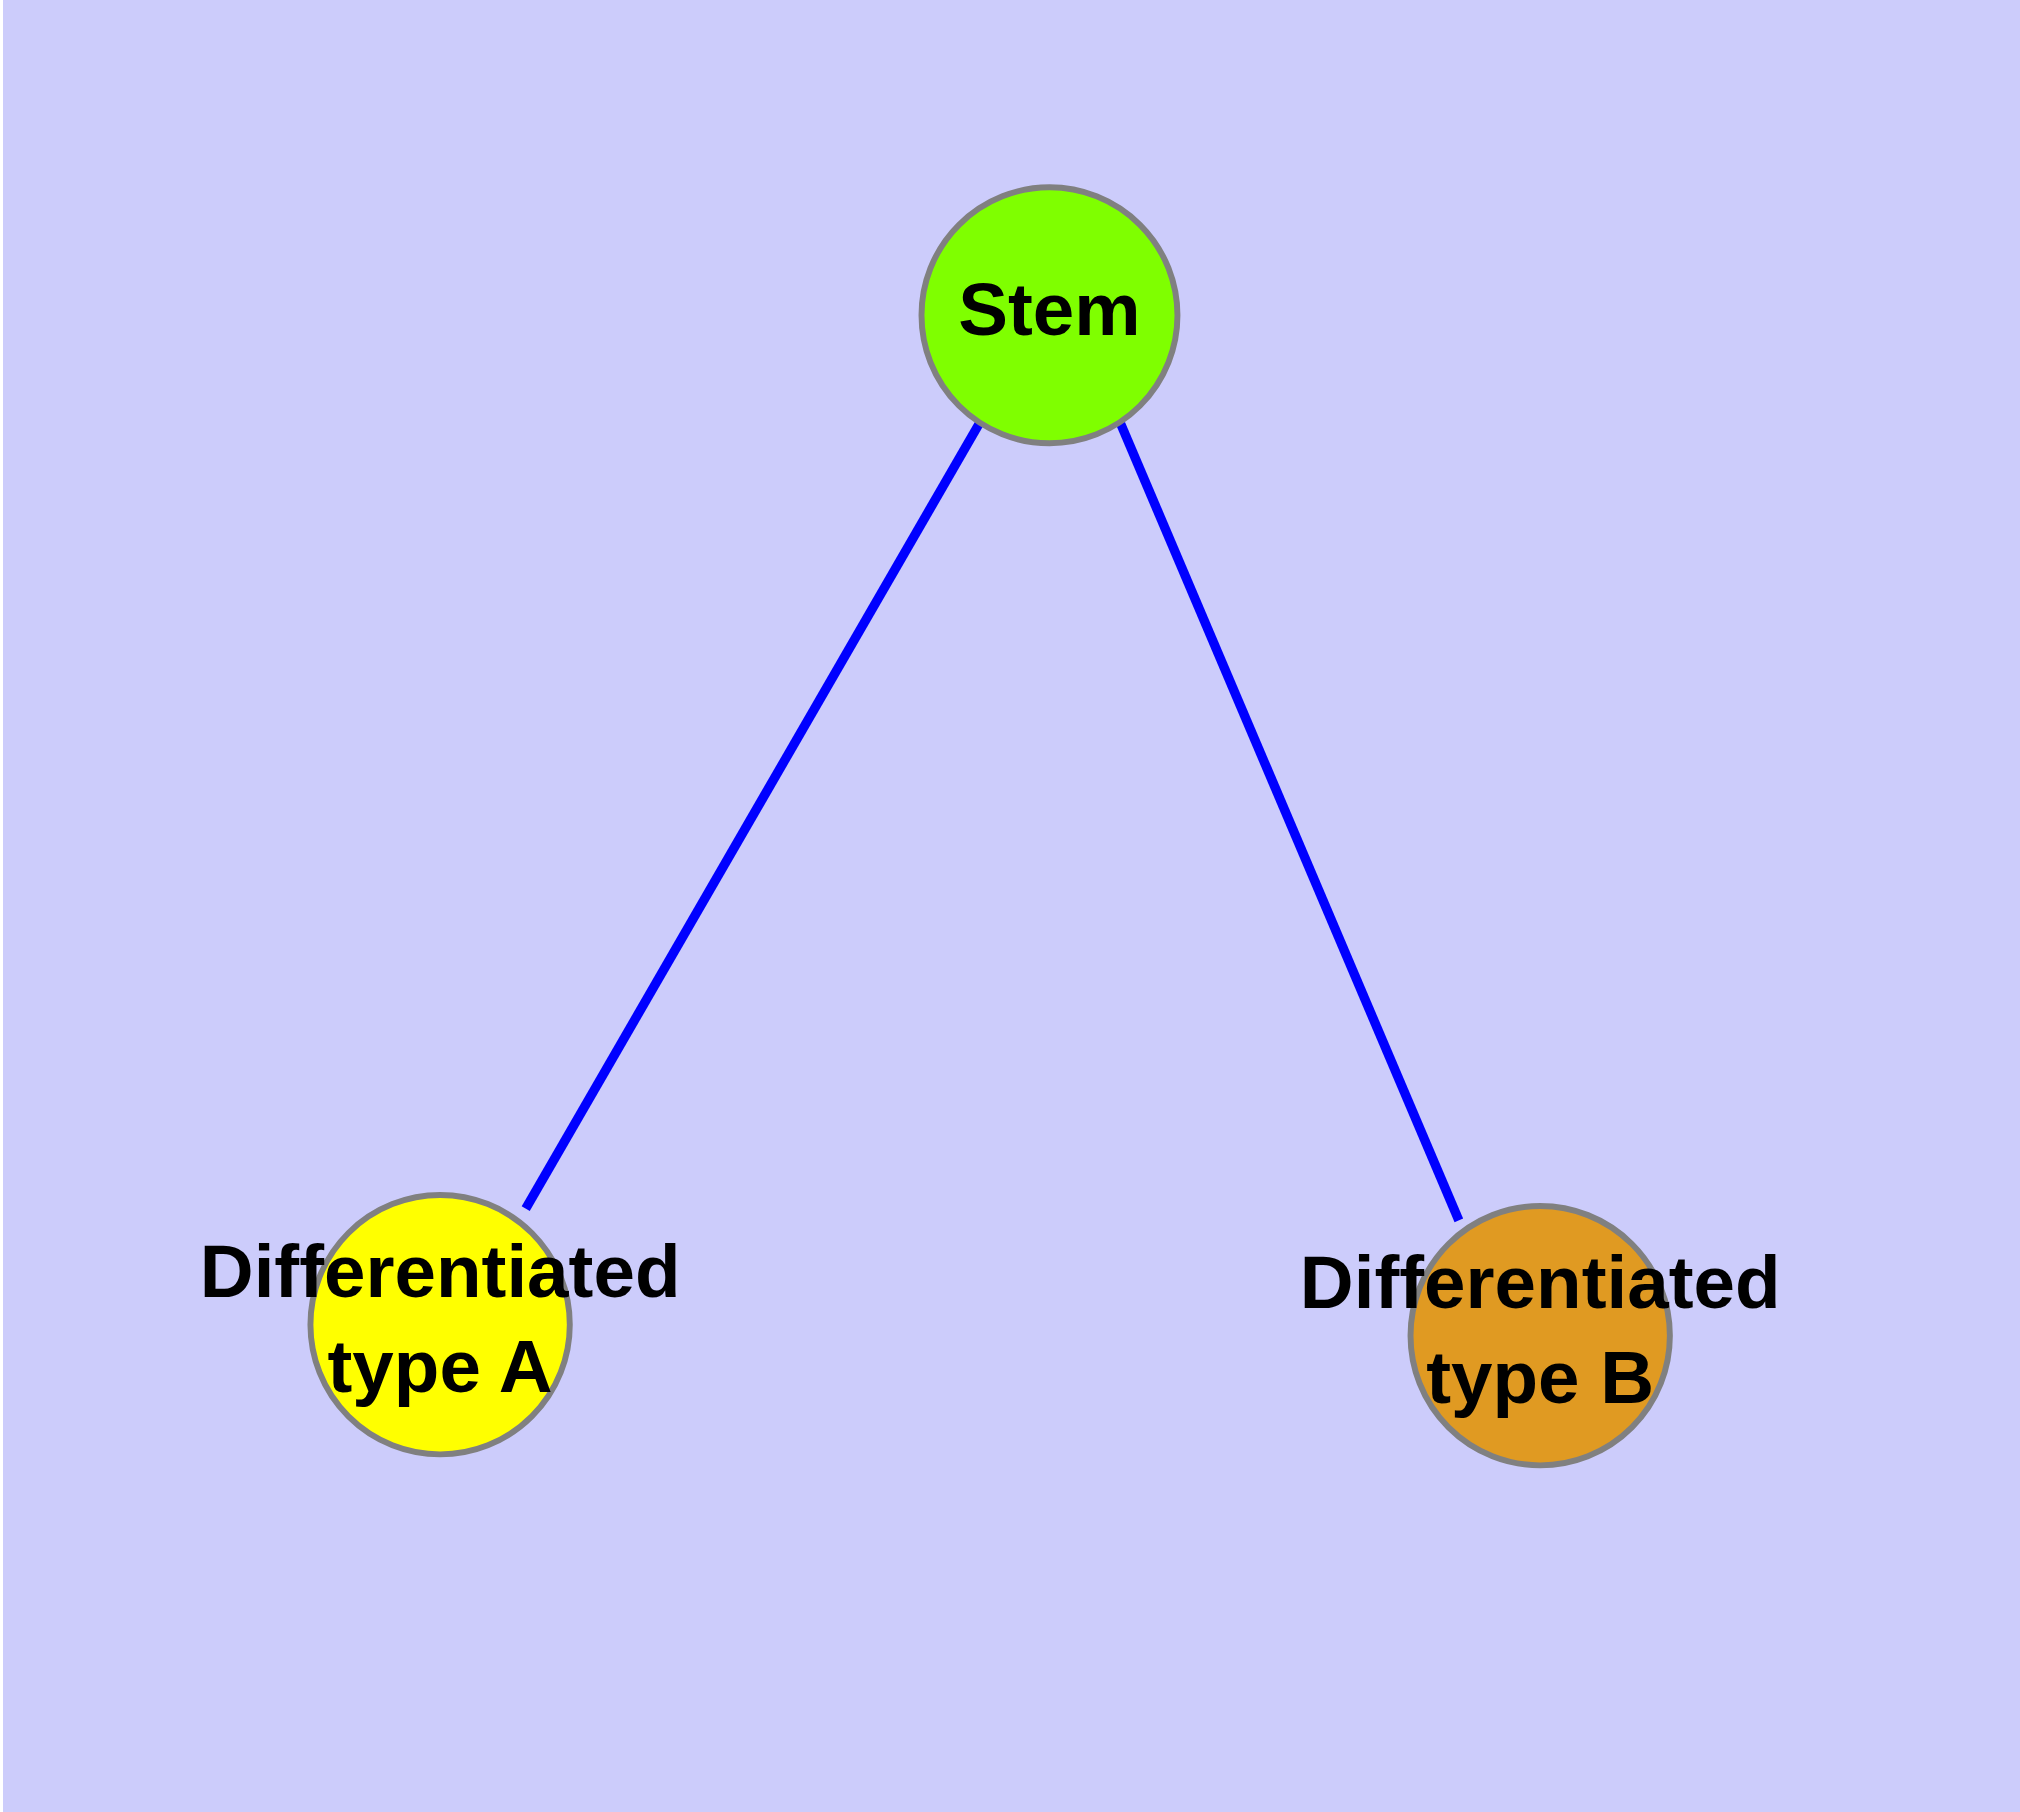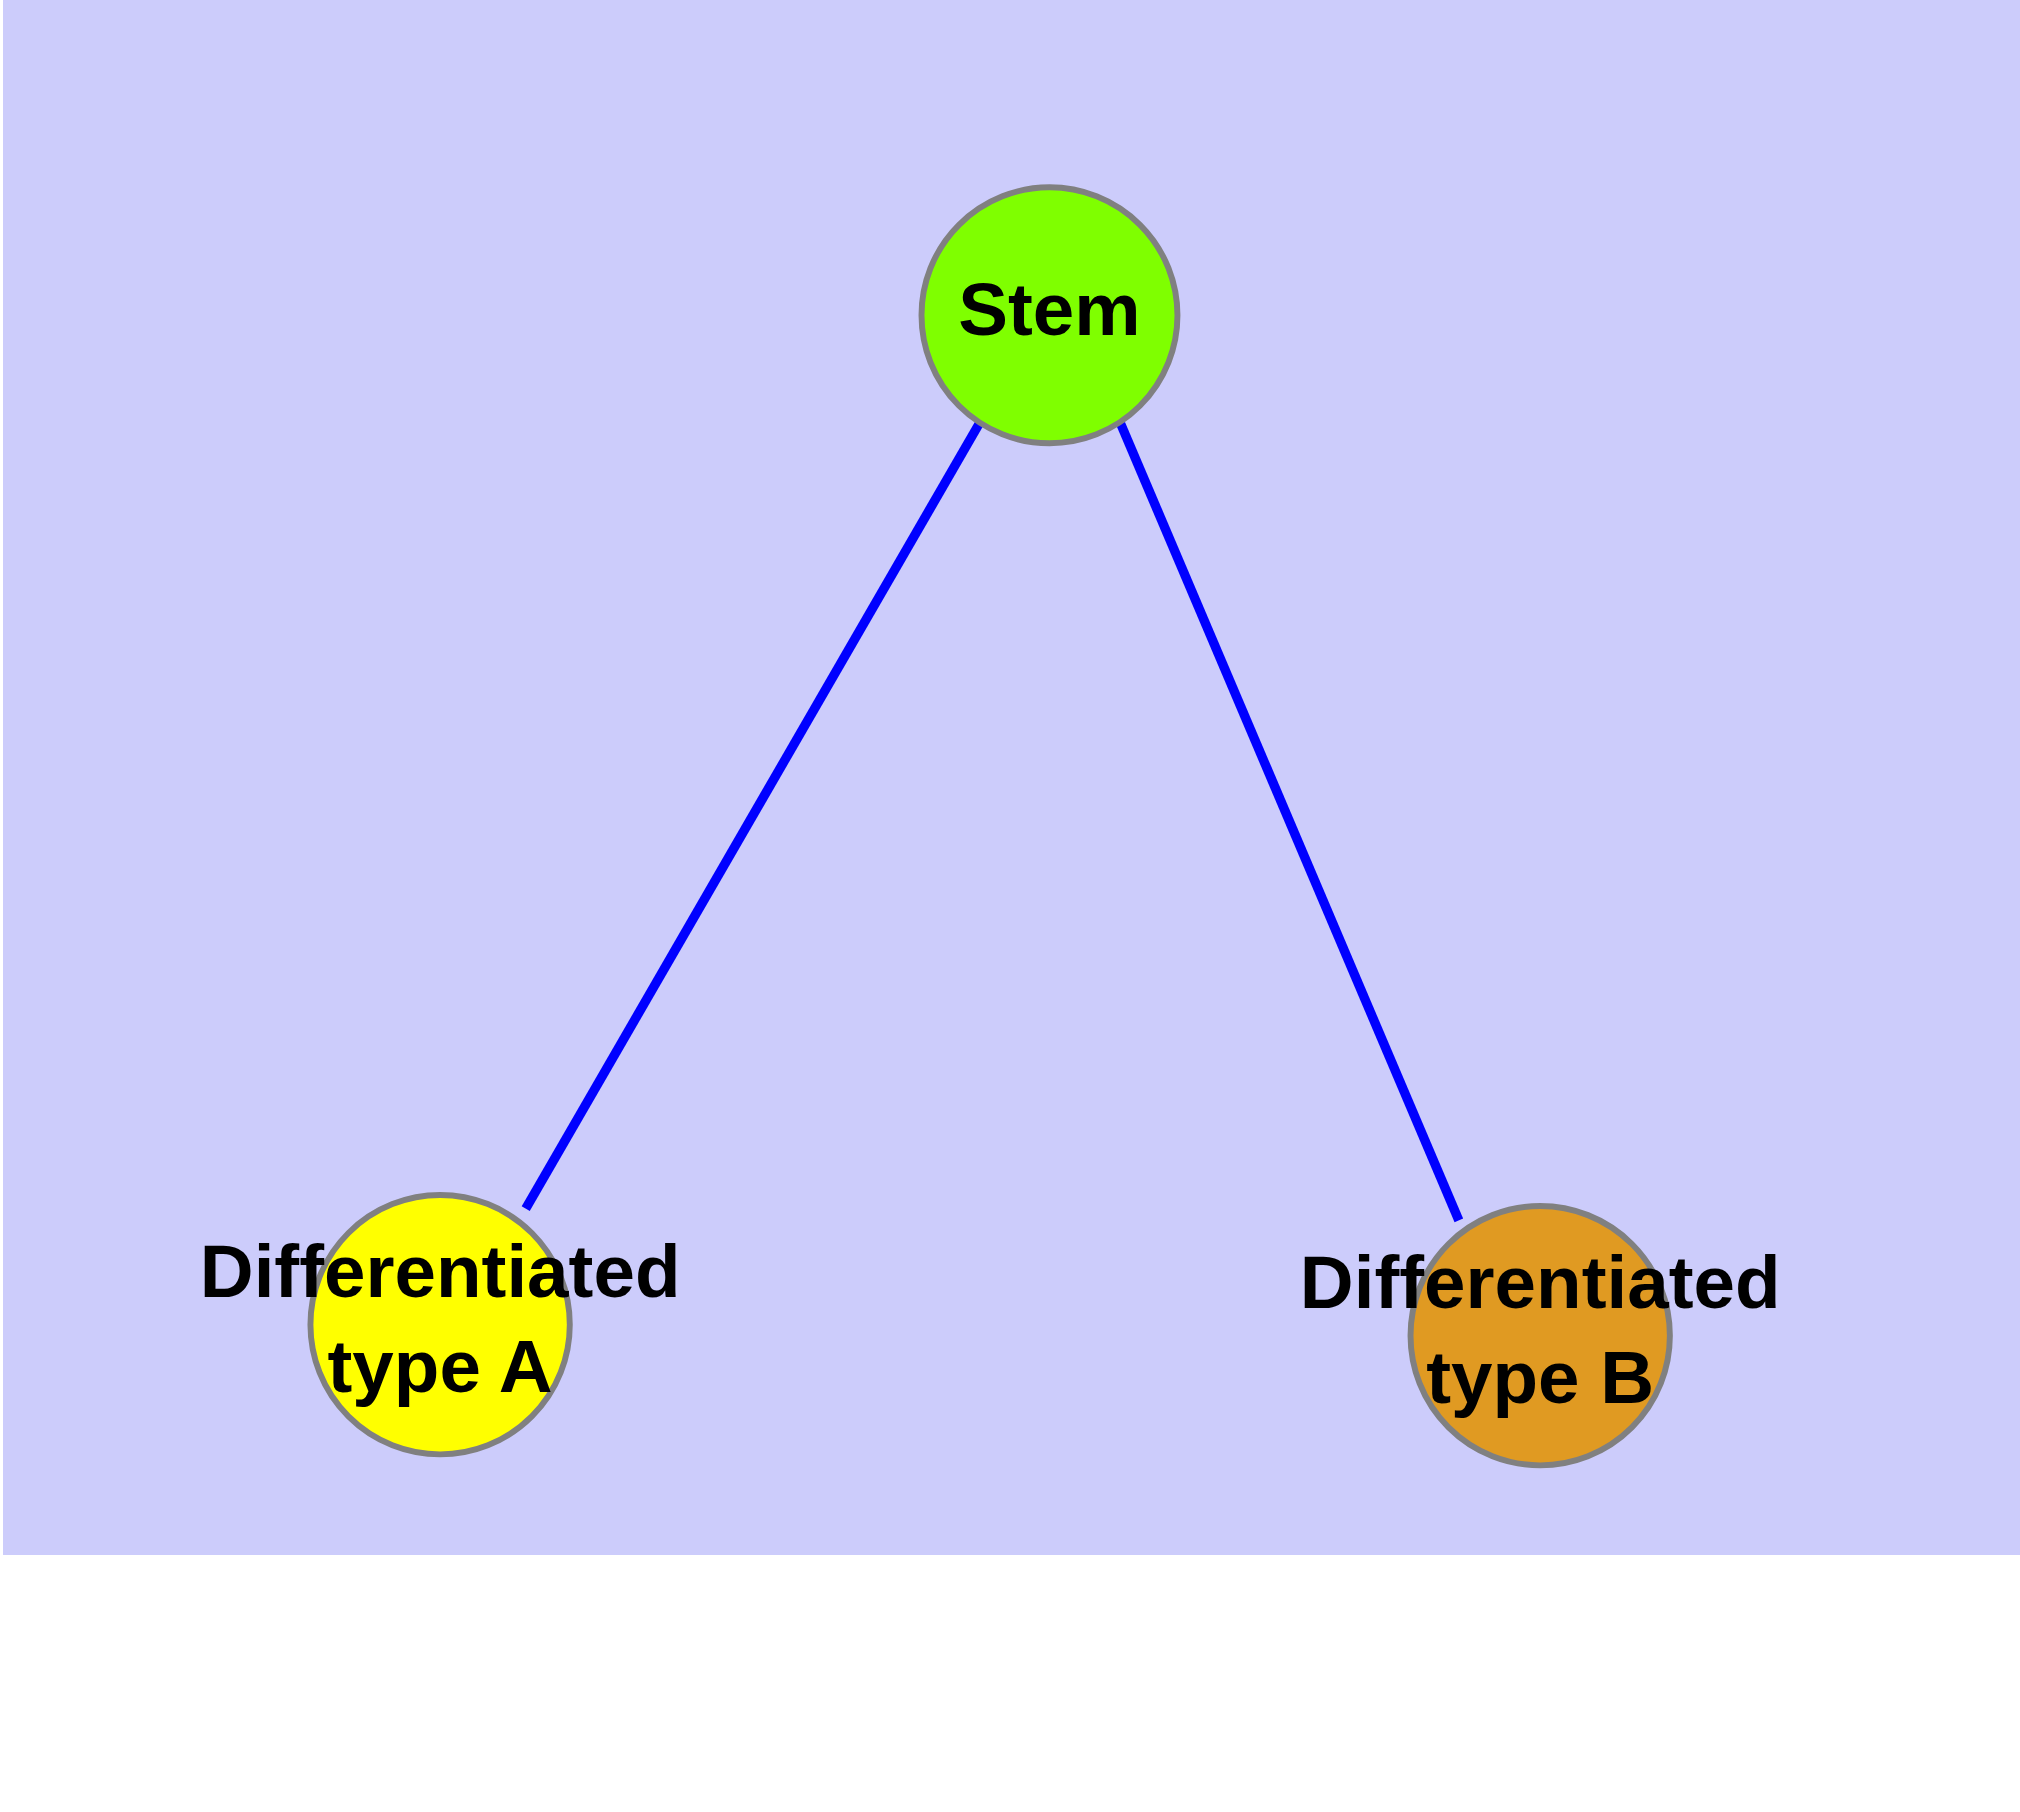--- a/index.html
+++ b/index.html
@@ -4,21 +4,21 @@
 <title>Cell Differentiation Graph</title>
 <style>
   html, body {
     margin: 0;
     padding: 0;
     background: #ffffff;
   }
   #stage {
     position: relative;
     width: 2021px;
-    height: 1555px;
+    height: 1812px;
     overflow: hidden;
     background: #ffffff;
   }
   #canvas-bg {
     position: absolute;
     left: 3.4px;
     top: 0px;
     width: 2017px;
     height: 1812px;
     background: #ccccfb;

